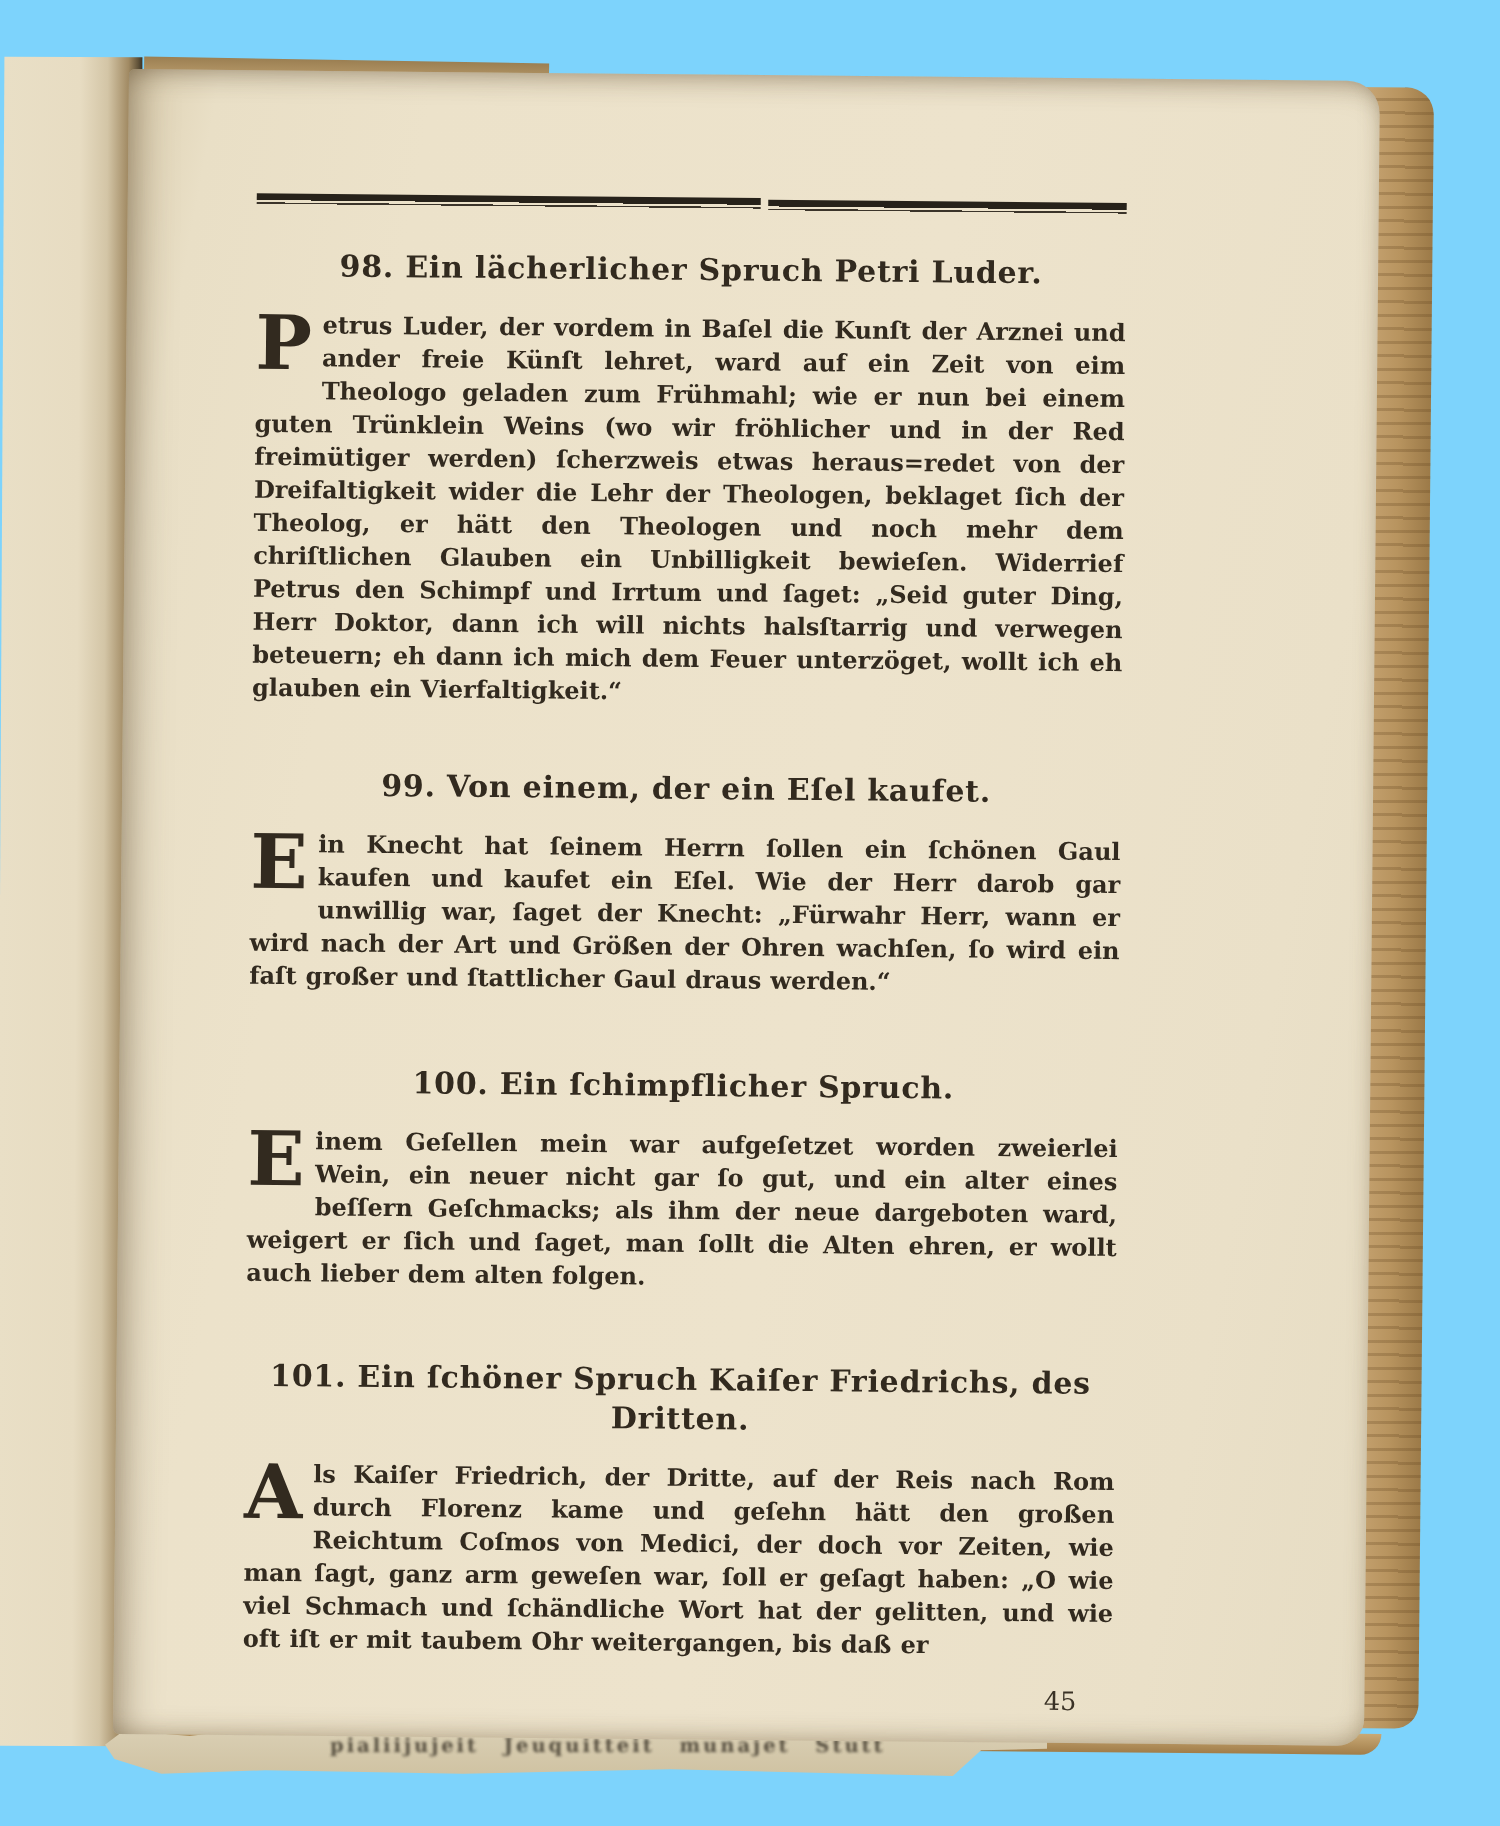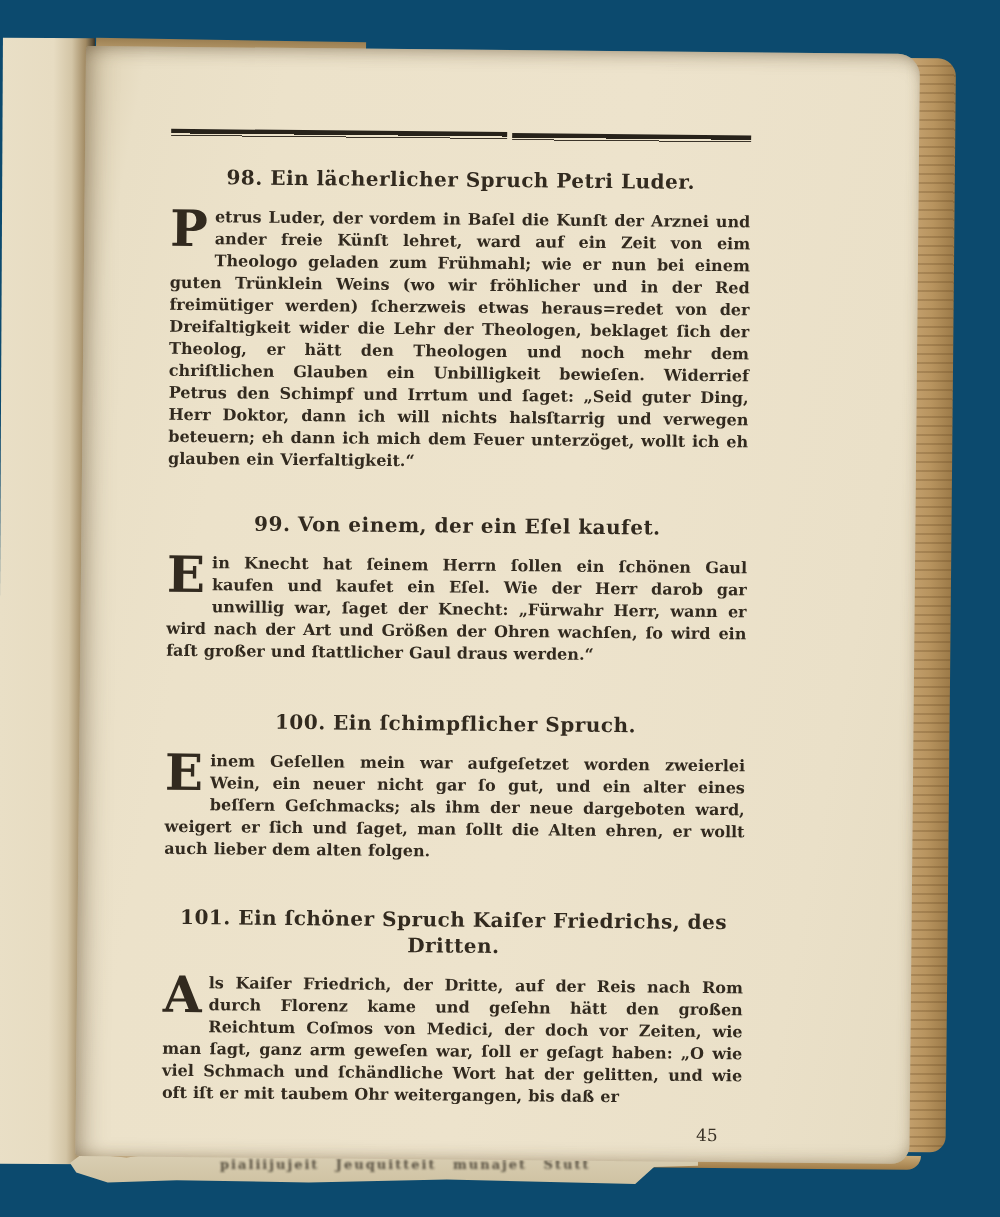--- a/index.html
+++ b/index.html
@@ -1,18 +1,18 @@
 <!DOCTYPE html>
 <html><head>
 <meta charset="utf-8">
 <style>
   html,body{margin:0;padding:0;background:#000;}
   .scene{
     position:relative;width:1000px;height:1217px;overflow:hidden;
-    background:#0c4a6e;
+    background:#7dd3fc;
     font-family:"DejaVu Serif", serif;
   }
   
   .facing-edge{
     position:absolute;left:0;top:38px;width:92px;height:1126px;z-index:2;
     background:linear-gradient(to right,#e9dfc6 0%,#e7dcc2 55%,#d3c5a6 75%,#a18a63 90%,#5f5138 97%,#3a3226 100%);
     transform:rotate(.3deg);
   }
   
   .top-sliver{

